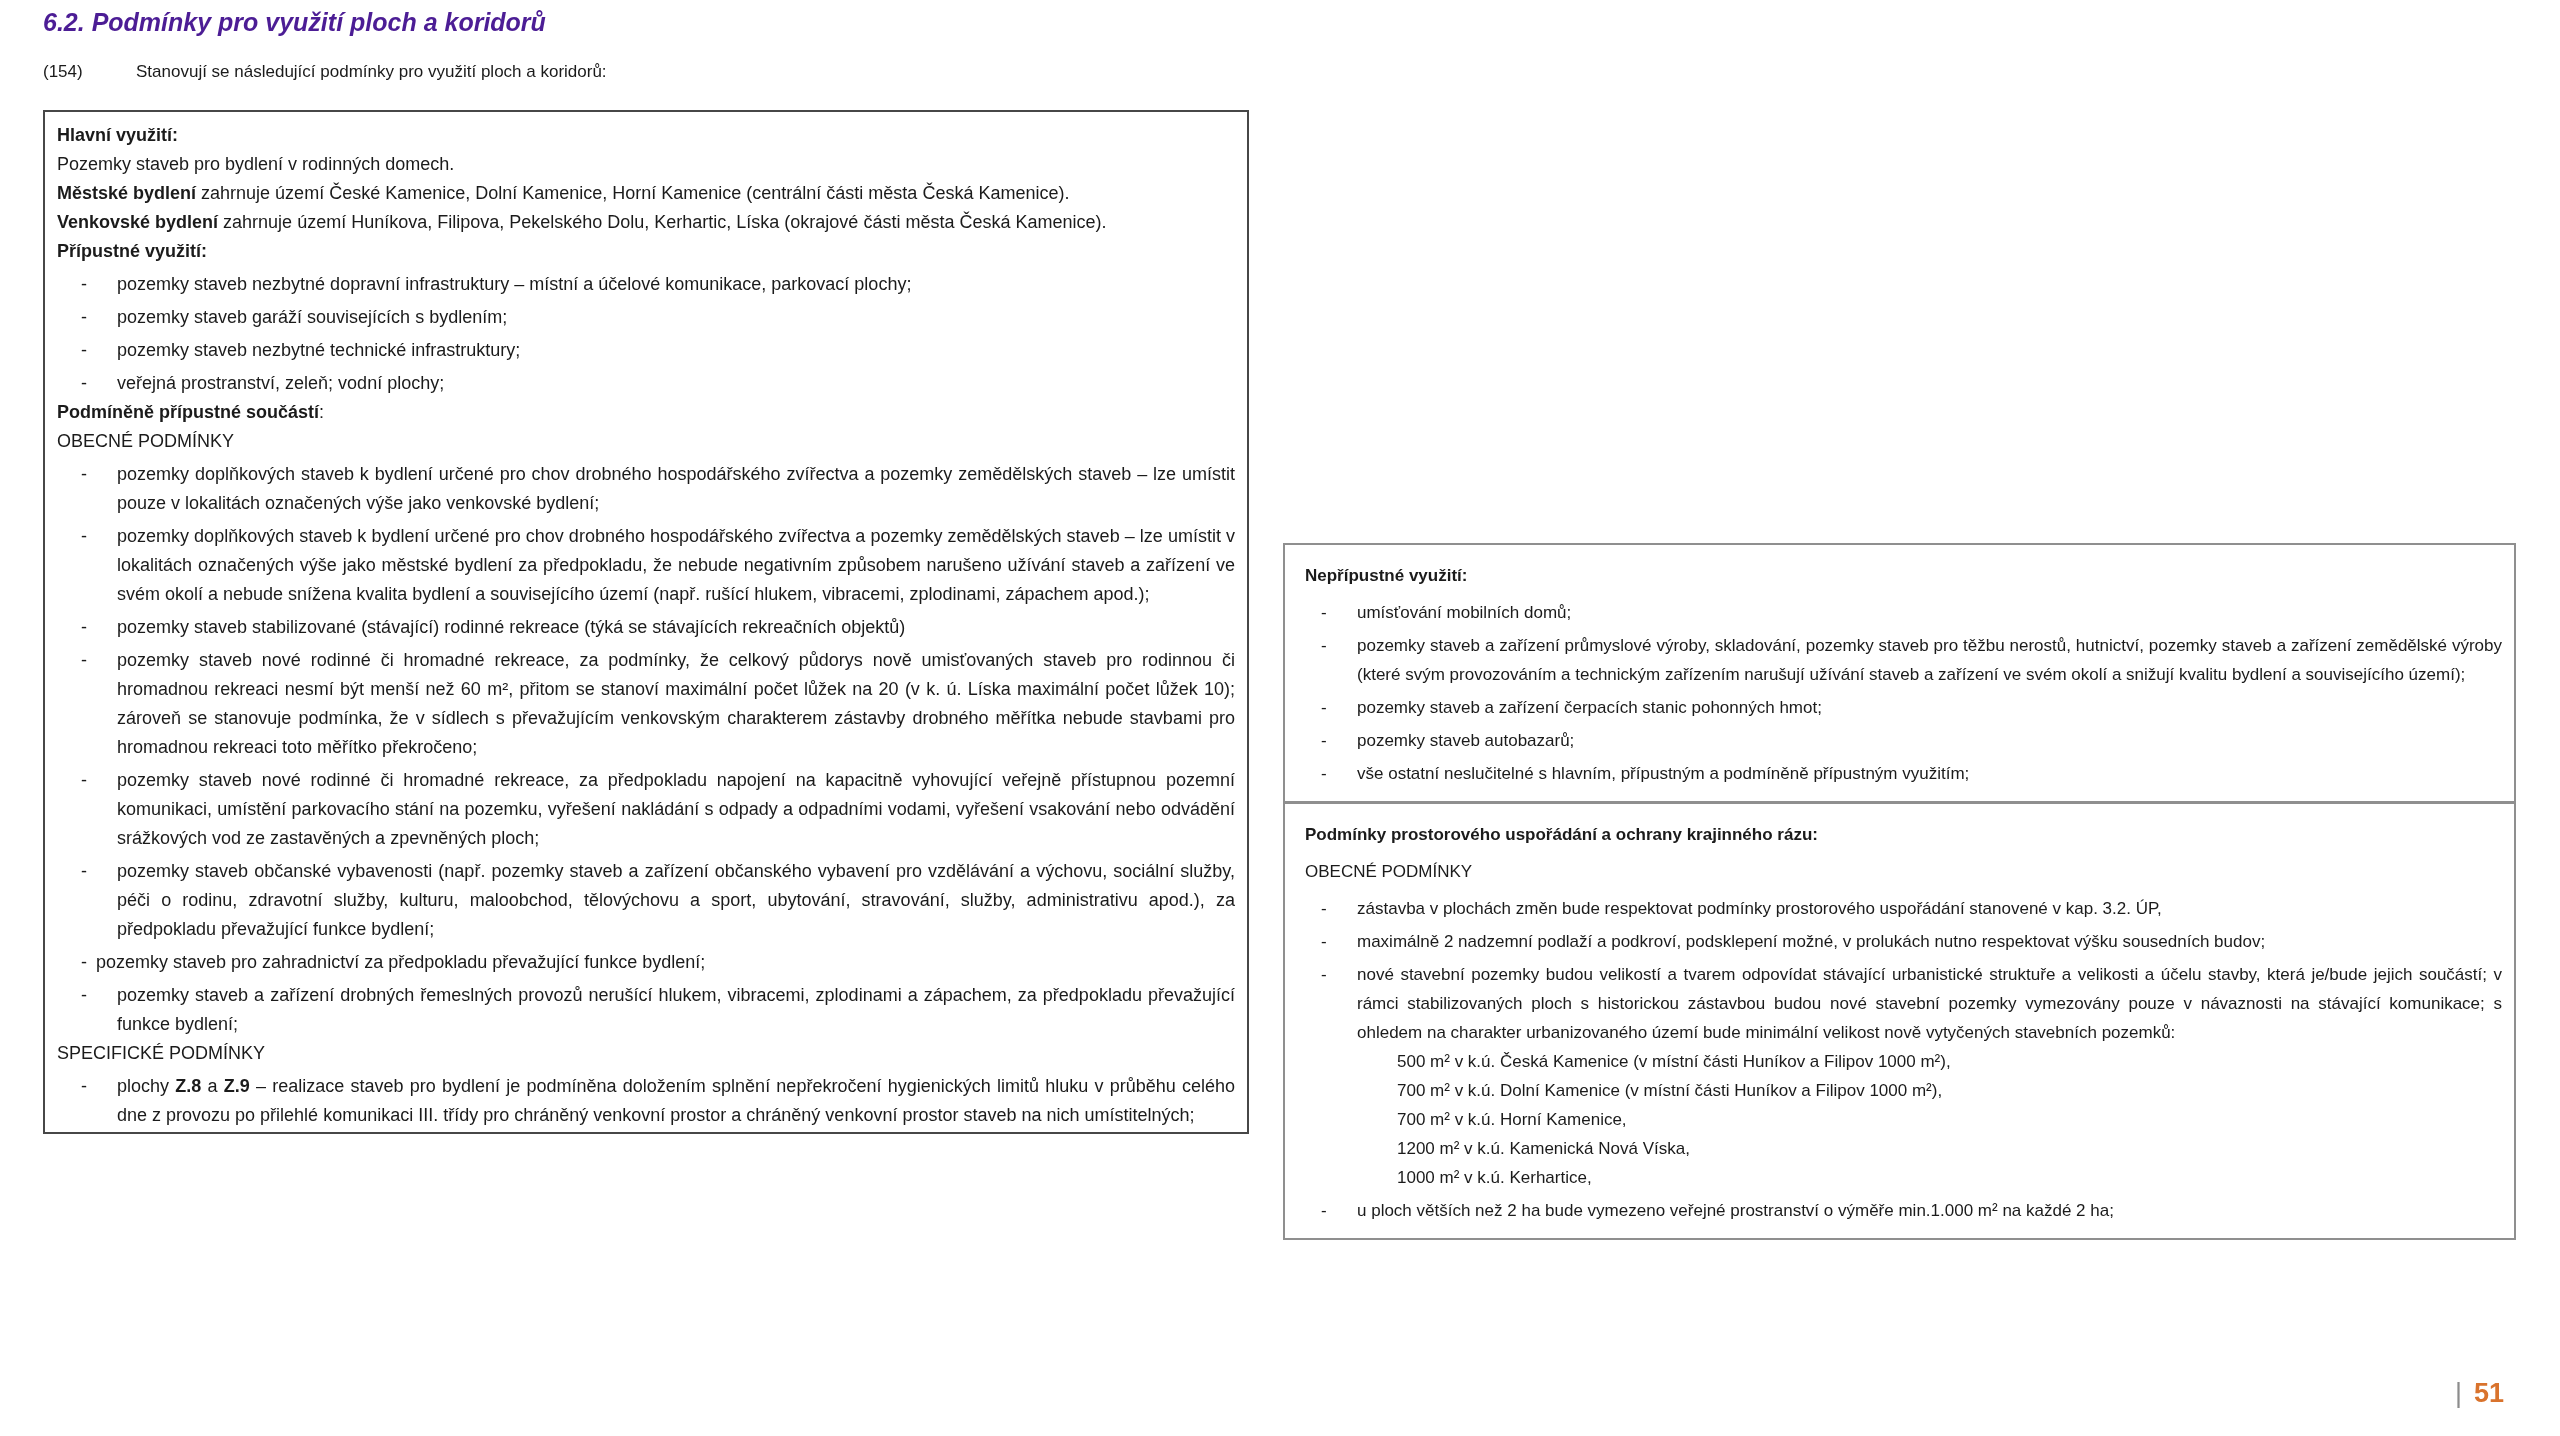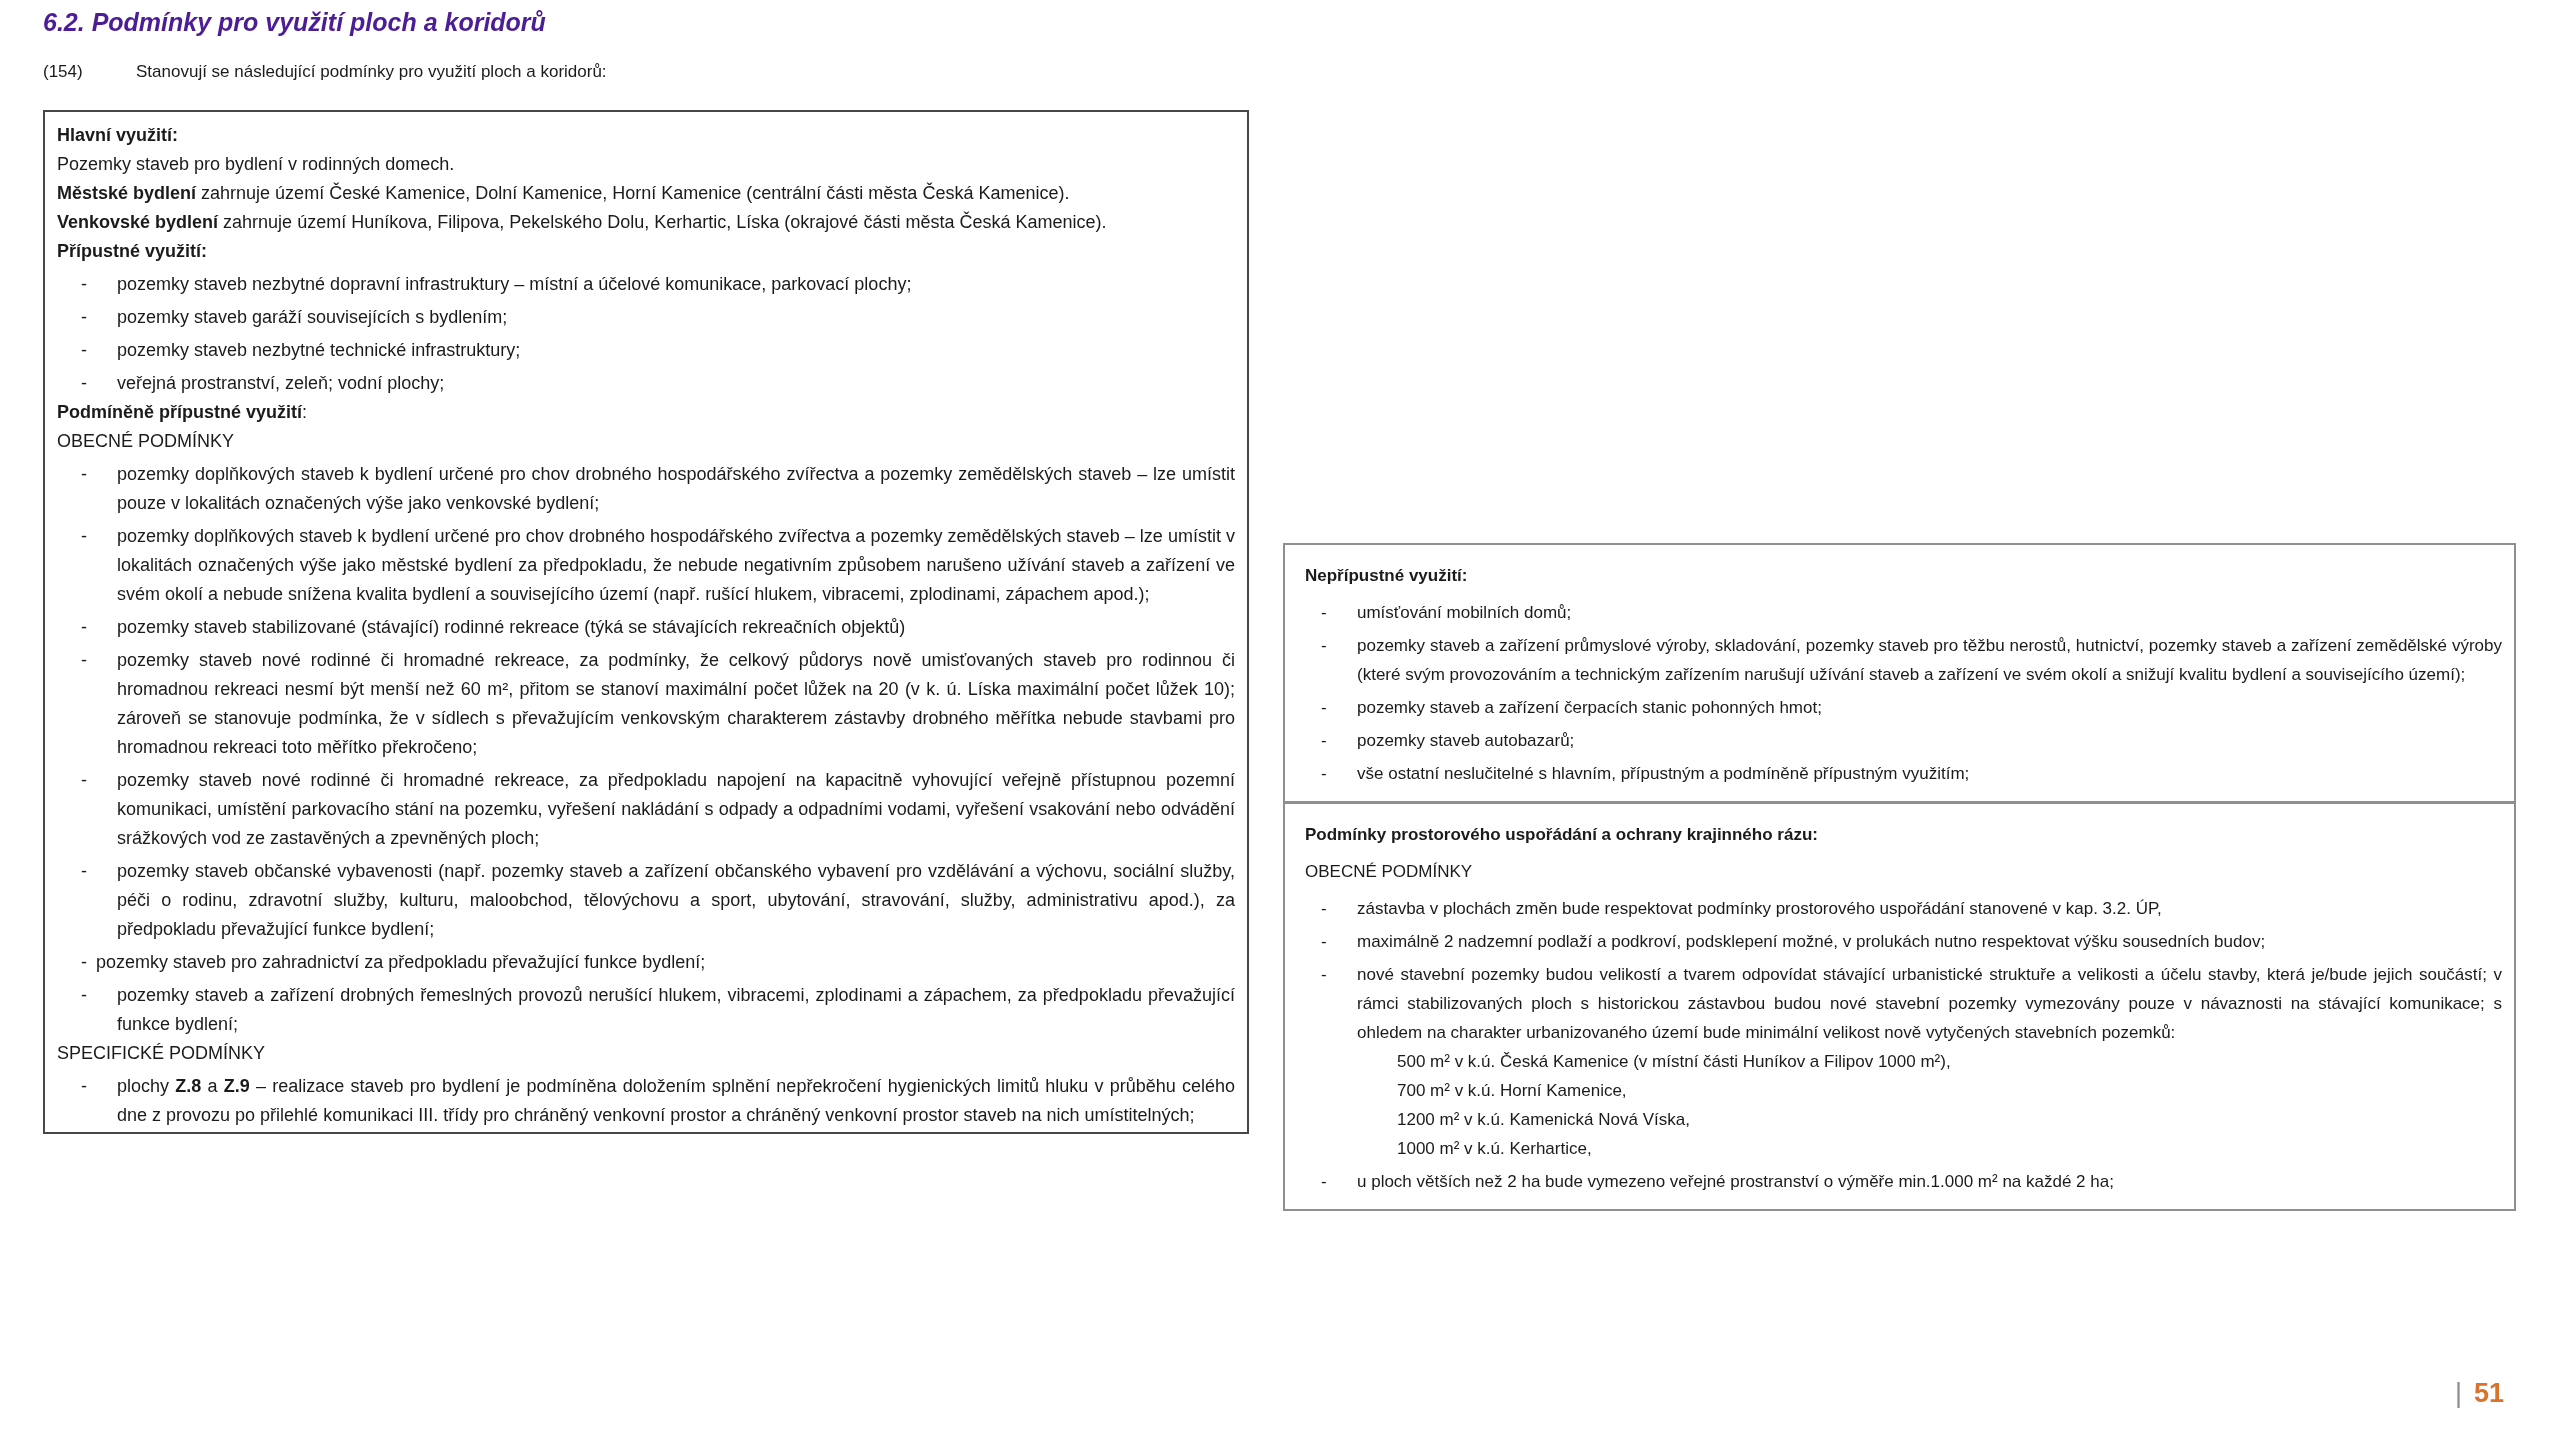--- a/index.html
+++ b/index.html
@@ -101,21 +101,21 @@
             <span class="dash">-</span>
             <span class="it">pozemky staveb nezbytné technické infrastruktury;</span>
           </div>
 
           <div class="li">
             <span class="dash">-</span>
             <span class="it">veřejná prostranství, zeleň; vodní plochy;</span>
           </div>
         </div>
 
-      <p class="mt-half"><span class="b">Podmíněně přípustné využití</span><span>:</span></p>
+      <p class="mt-half"><span class="b">Podmíněně přípustné součástí</span><span>:</span></p>
 
       <p class="caps">OBECNÉ PODMÍNKY</p>
       <div class="list">
 
           <div class="li">
             <span class="dash">-</span>
             <span class="it">pozemky doplňkových staveb k bydlení určené pro chov drobného hospodářského zvířectva a pozemky zemědělských staveb – lze umístit pouze v lokalitách označených výše jako venkovské bydlení;</span>
           </div>
 
           <div class="li">
@@ -220,20 +220,23 @@
             <span class="it">nové stavební pozemky budou velikostí a tvarem odpovídat stávající urbanistické struktuře a velikosti a účelu stavby, která je/bude jejich součástí; v rámci stabilizovaných ploch s historickou zástavbou budou nové stavební pozemky vymezovány pouze v návaznosti na stávající komunikace; s ohledem na charakter urbanizovaného území bude minimální velikost nově vytyčených stavebních pozemků:</span>
           </div>
         </div>
 
       <div class="sub">
 
           <div class="sli">
             <span>500 m² v k.ú. Česká Kamenice (v místní části Huníkov a Filipov 1000 m²),</span>
           </div>
 
+          <div class="sli">
+            <span>700 m² v k.ú. Dolní Kamenice (v místní části Huníkov a Filipov 1000 m²),</span>
+          </div>
 
           <div class="sli">
             <span>700 m² v k.ú. Horní Kamenice,</span>
           </div>
 
           <div class="sli">
             <span>1200 m² v k.ú. Kamenická Nová Víska,</span>
           </div>
 
           <div class="sli">

